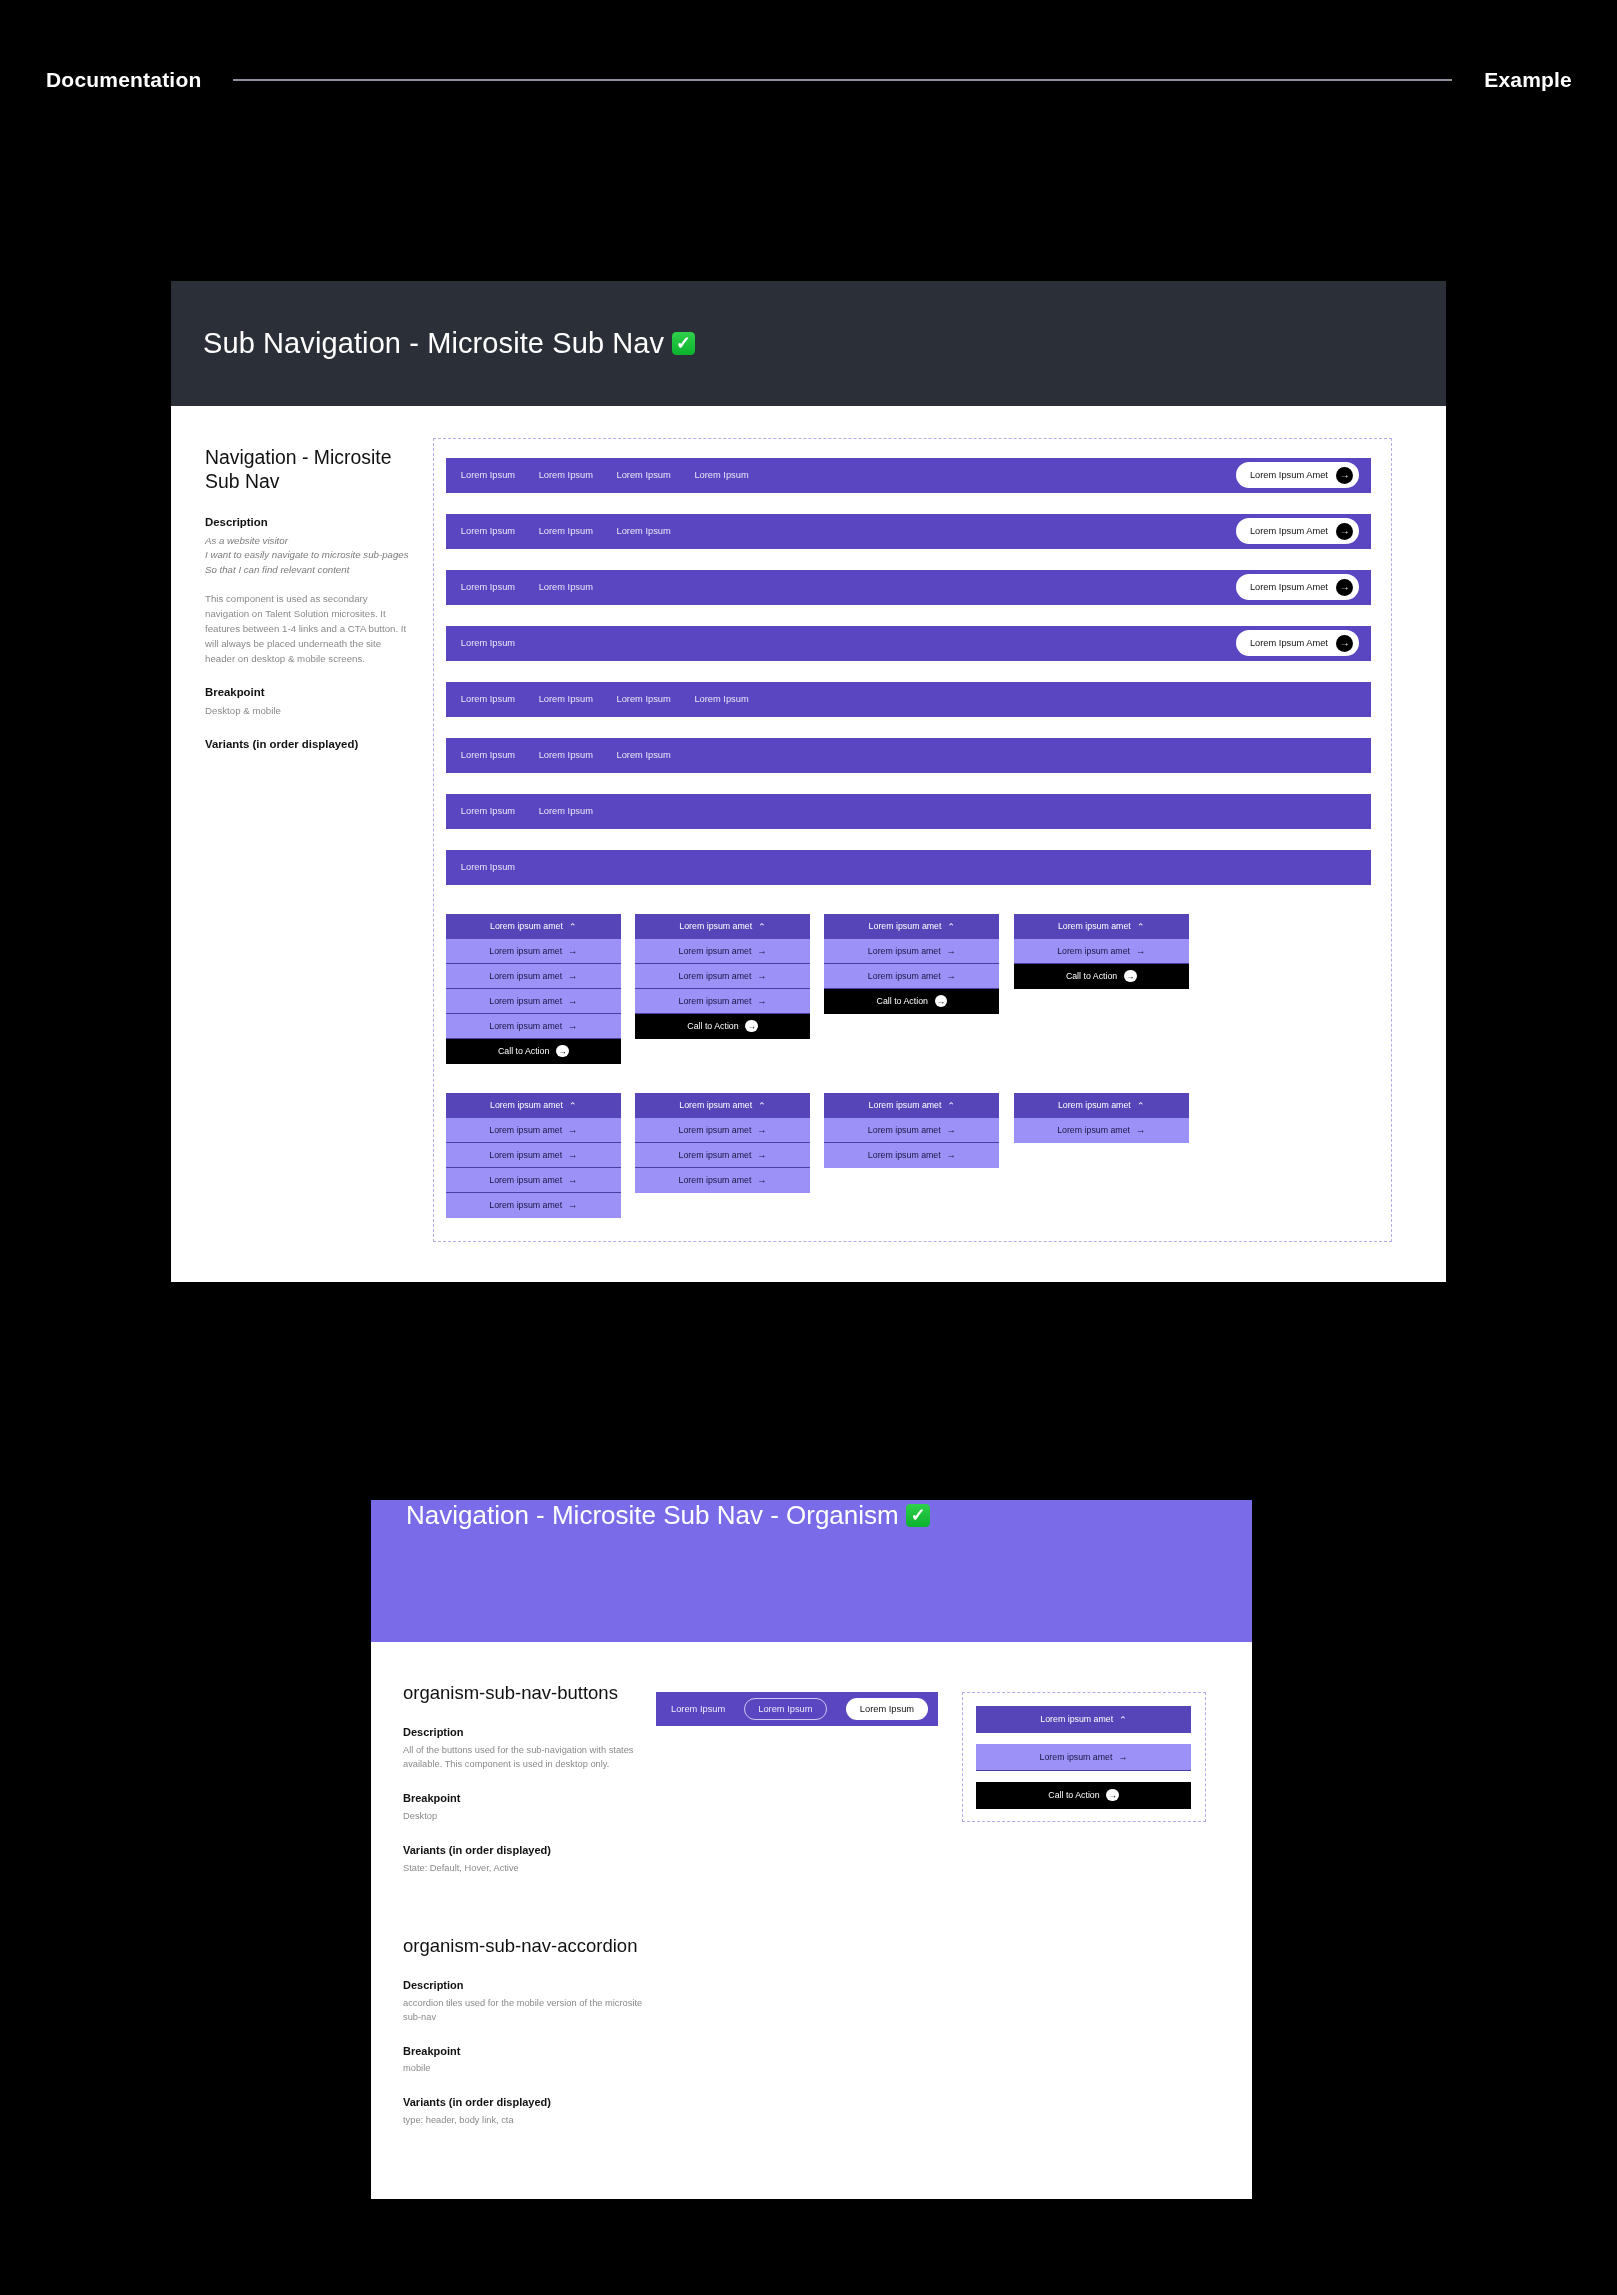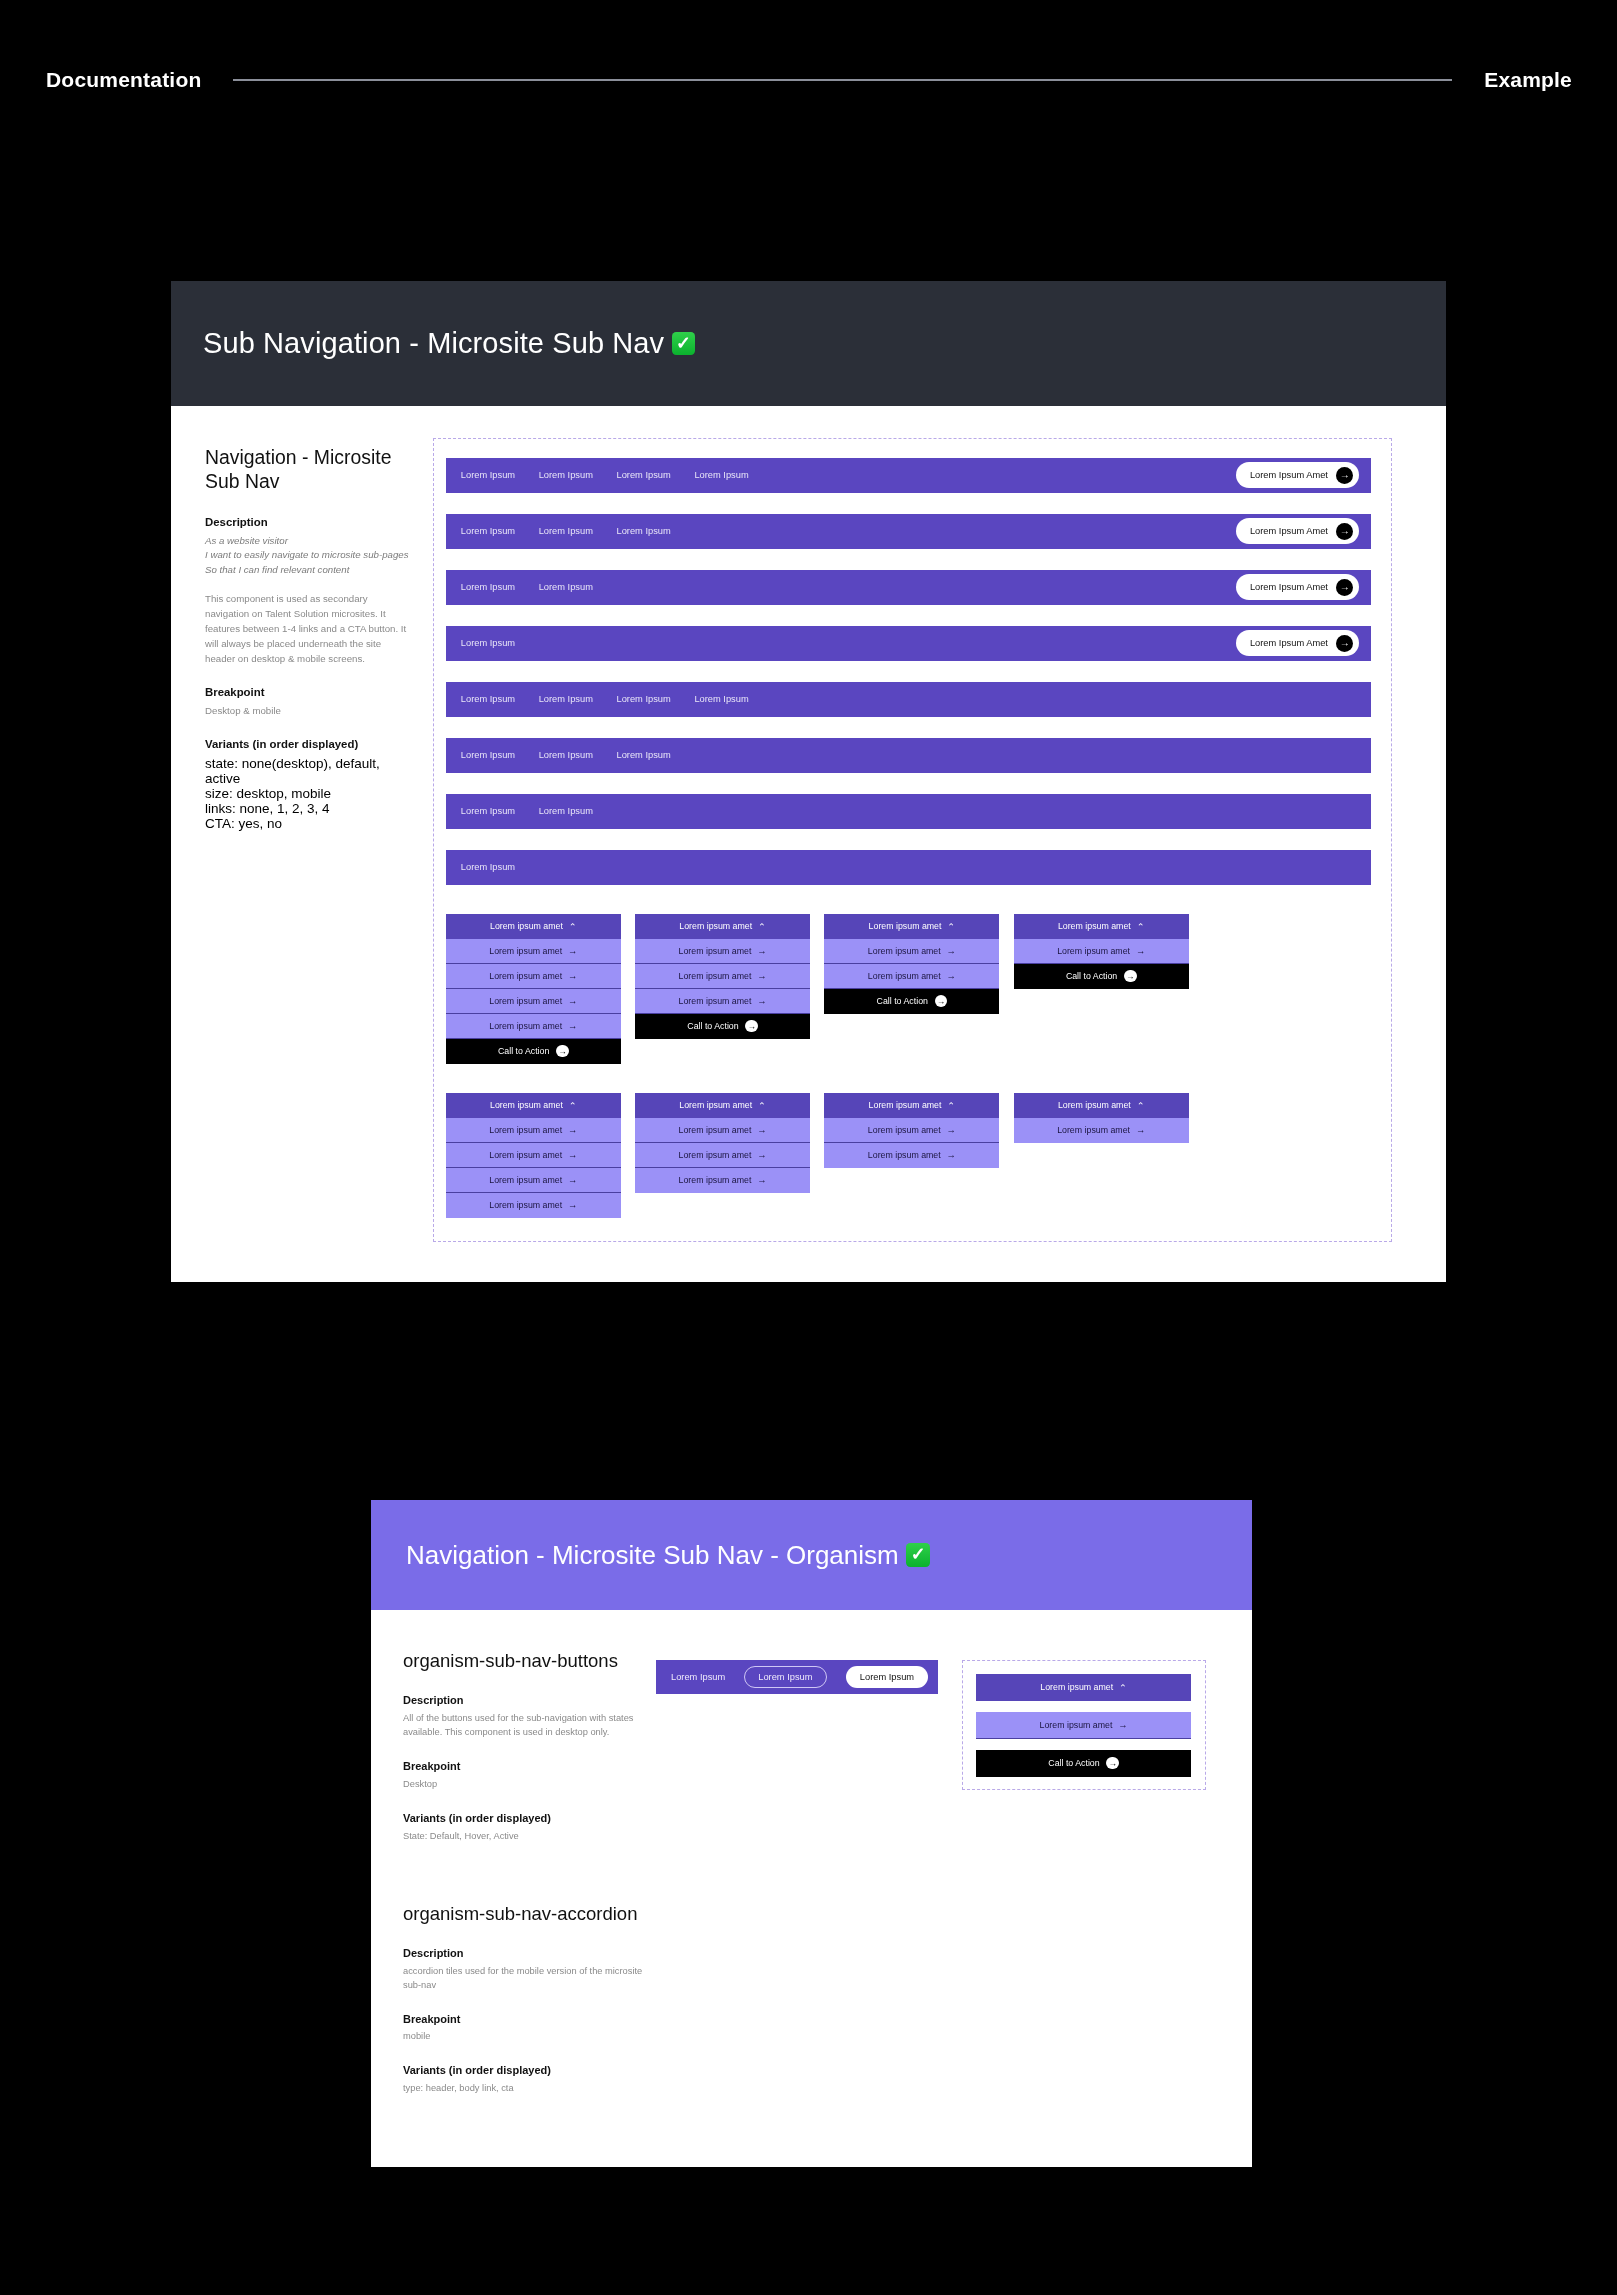--- a/index.html
+++ b/index.html
@@ -173,22 +173,22 @@
 
   
   .card2 {
     position: absolute;
     left: 371px; top: 1500px;
     width: 881px;
     background: #ffffff;
   }
   .card2-header {
     background: #7a6ce8;
-    height: 110px;
-    display: flex; align-items: center;
+    height: 142px;
+    display: flex; align-items: flex-start;
     padding-left: 35px;
   }
   .card2-header .title {
     color: #ffffff;
     font-size: 26px;
     font-weight: 400;
     display: flex; align-items: center; gap: 7.6px;
   }
   .card2-body {
     display: flex;
@@ -267,26 +267,20 @@
         <p class="body">This component is used as secondary navigation on Talent Solution microsites. It features between 1-4 links and a CTA button. It will always be placed underneath the site header on desktop &amp; mobile screens.</p>
       </div>
 
       <div class="meta">
         <h4>Breakpoint</h4>
         <p class="small">Desktop &amp; mobile</p>
       </div>
 
       <div class="meta">
         <h4>Variants (in order displayed)</h4>
-        <div class="small" id="variantsList">
-            <div>state: none(desktop), default, active</div>
-            <div>size: desktop, mobile</div>
-            <div>links: none, 1, 2, 3, 4</div>
-            <div>CTA: yes, no</div>
-          </div>
       </div>
     </div>
 
     <div class="canvas">
       <div id="navbarsHost">
           <div class="navbar">
             <div class="links">
               <span>Lorem Ipsum</span>
               <span>Lorem Ipsum</span>
               <span>Lorem Ipsum</span>

